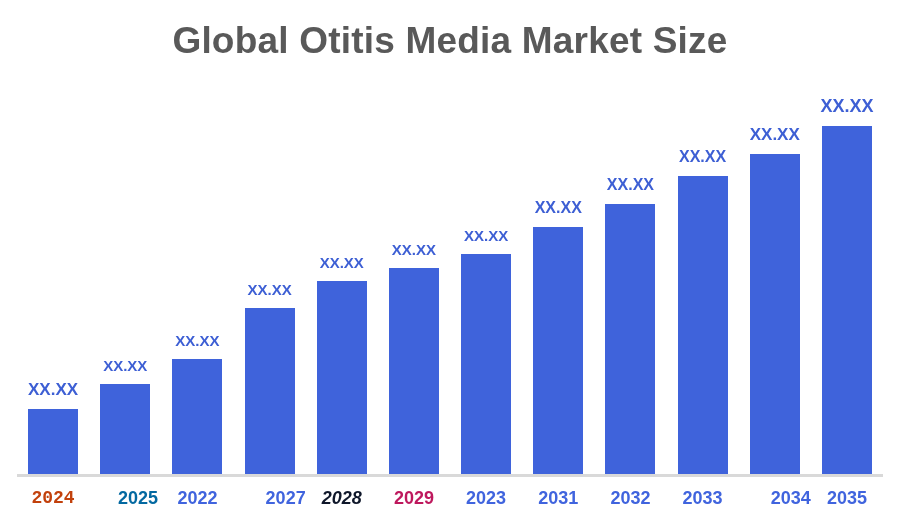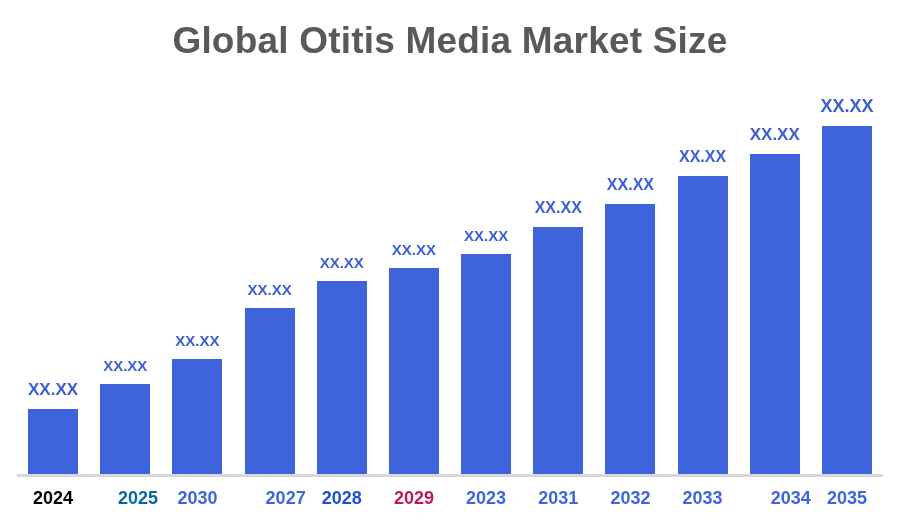--- a/index.html
+++ b/index.html
@@ -133,25 +133,25 @@
       </div>
       <div class="bar-group" style="left: 804.917px; width: 50px; height: 405px;">
         <div class="bar-rect" style="height: 349px; background: rgb(63, 99, 219);"></div>
         <div class="bar-value-label" style="bottom: 360px; font-size: 18px; color: rgb(61, 95, 212);">XX.XX</div>
       </div>
     </div>
 
   <div id="axis-baseline"></div>
 
   <div id="x-axis-labels">
-      <div class="x-tick-label" style="left: 0px; width: 72.1667px; color: #000000;">2024</div>
+      <div class="x-tick-label" style="left: 0px; width: 72.1667px; color: #c2410c; font-family: Liberation Mono, monospace;">2024</div>
       <div class="x-tick-label" style="left: 85px; width: 72.1667px; color: #0369a1;">2025</div>
-      <div class="x-tick-label" style="left: 144.333px; width: 72.1667px; color: rgb(64, 100, 222);">2030</div>
+      <div class="x-tick-label" style="left: 144.333px; width: 72.1667px; color: rgb(64, 100, 222);">2022</div>
       <div class="x-tick-label" style="left: 216.5px; width: 72.1667px; color: rgb(64, 100, 222); text-align: right;">2027</div>
-      <div class="x-tick-label" style="left: 288.667px; width: 72.1667px; color: #1d4ed8;">2028</div>
+      <div class="x-tick-label" style="left: 288.667px; width: 72.1667px; color: #0f172a; font-style: italic;">2028</div>
       <div class="x-tick-label" style="left: 360.833px; width: 72.1667px; color: #be185d;">2029</div>
       <div class="x-tick-label" style="left: 433px; width: 72.1667px; color: rgb(64, 100, 222);">2023</div>
       <div class="x-tick-label" style="left: 505.167px; width: 72.1667px; color: rgb(64, 100, 222);">2031</div>
       <div class="x-tick-label" style="left: 577.333px; width: 72.1667px; color: rgb(64, 100, 222);">2032</div>
       <div class="x-tick-label" style="left: 649.5px; width: 72.1667px; color: rgb(64, 100, 222);">2033</div>
       <div class="x-tick-label" style="left: 721.667px; width: 72.1667px; color: rgb(64, 100, 222); text-align: right;">2034</div>
       <div class="x-tick-label" style="left: 793.833px; width: 72.1667px; color: rgb(64, 100, 222);">2035</div>
     </div>
 
 </div>

